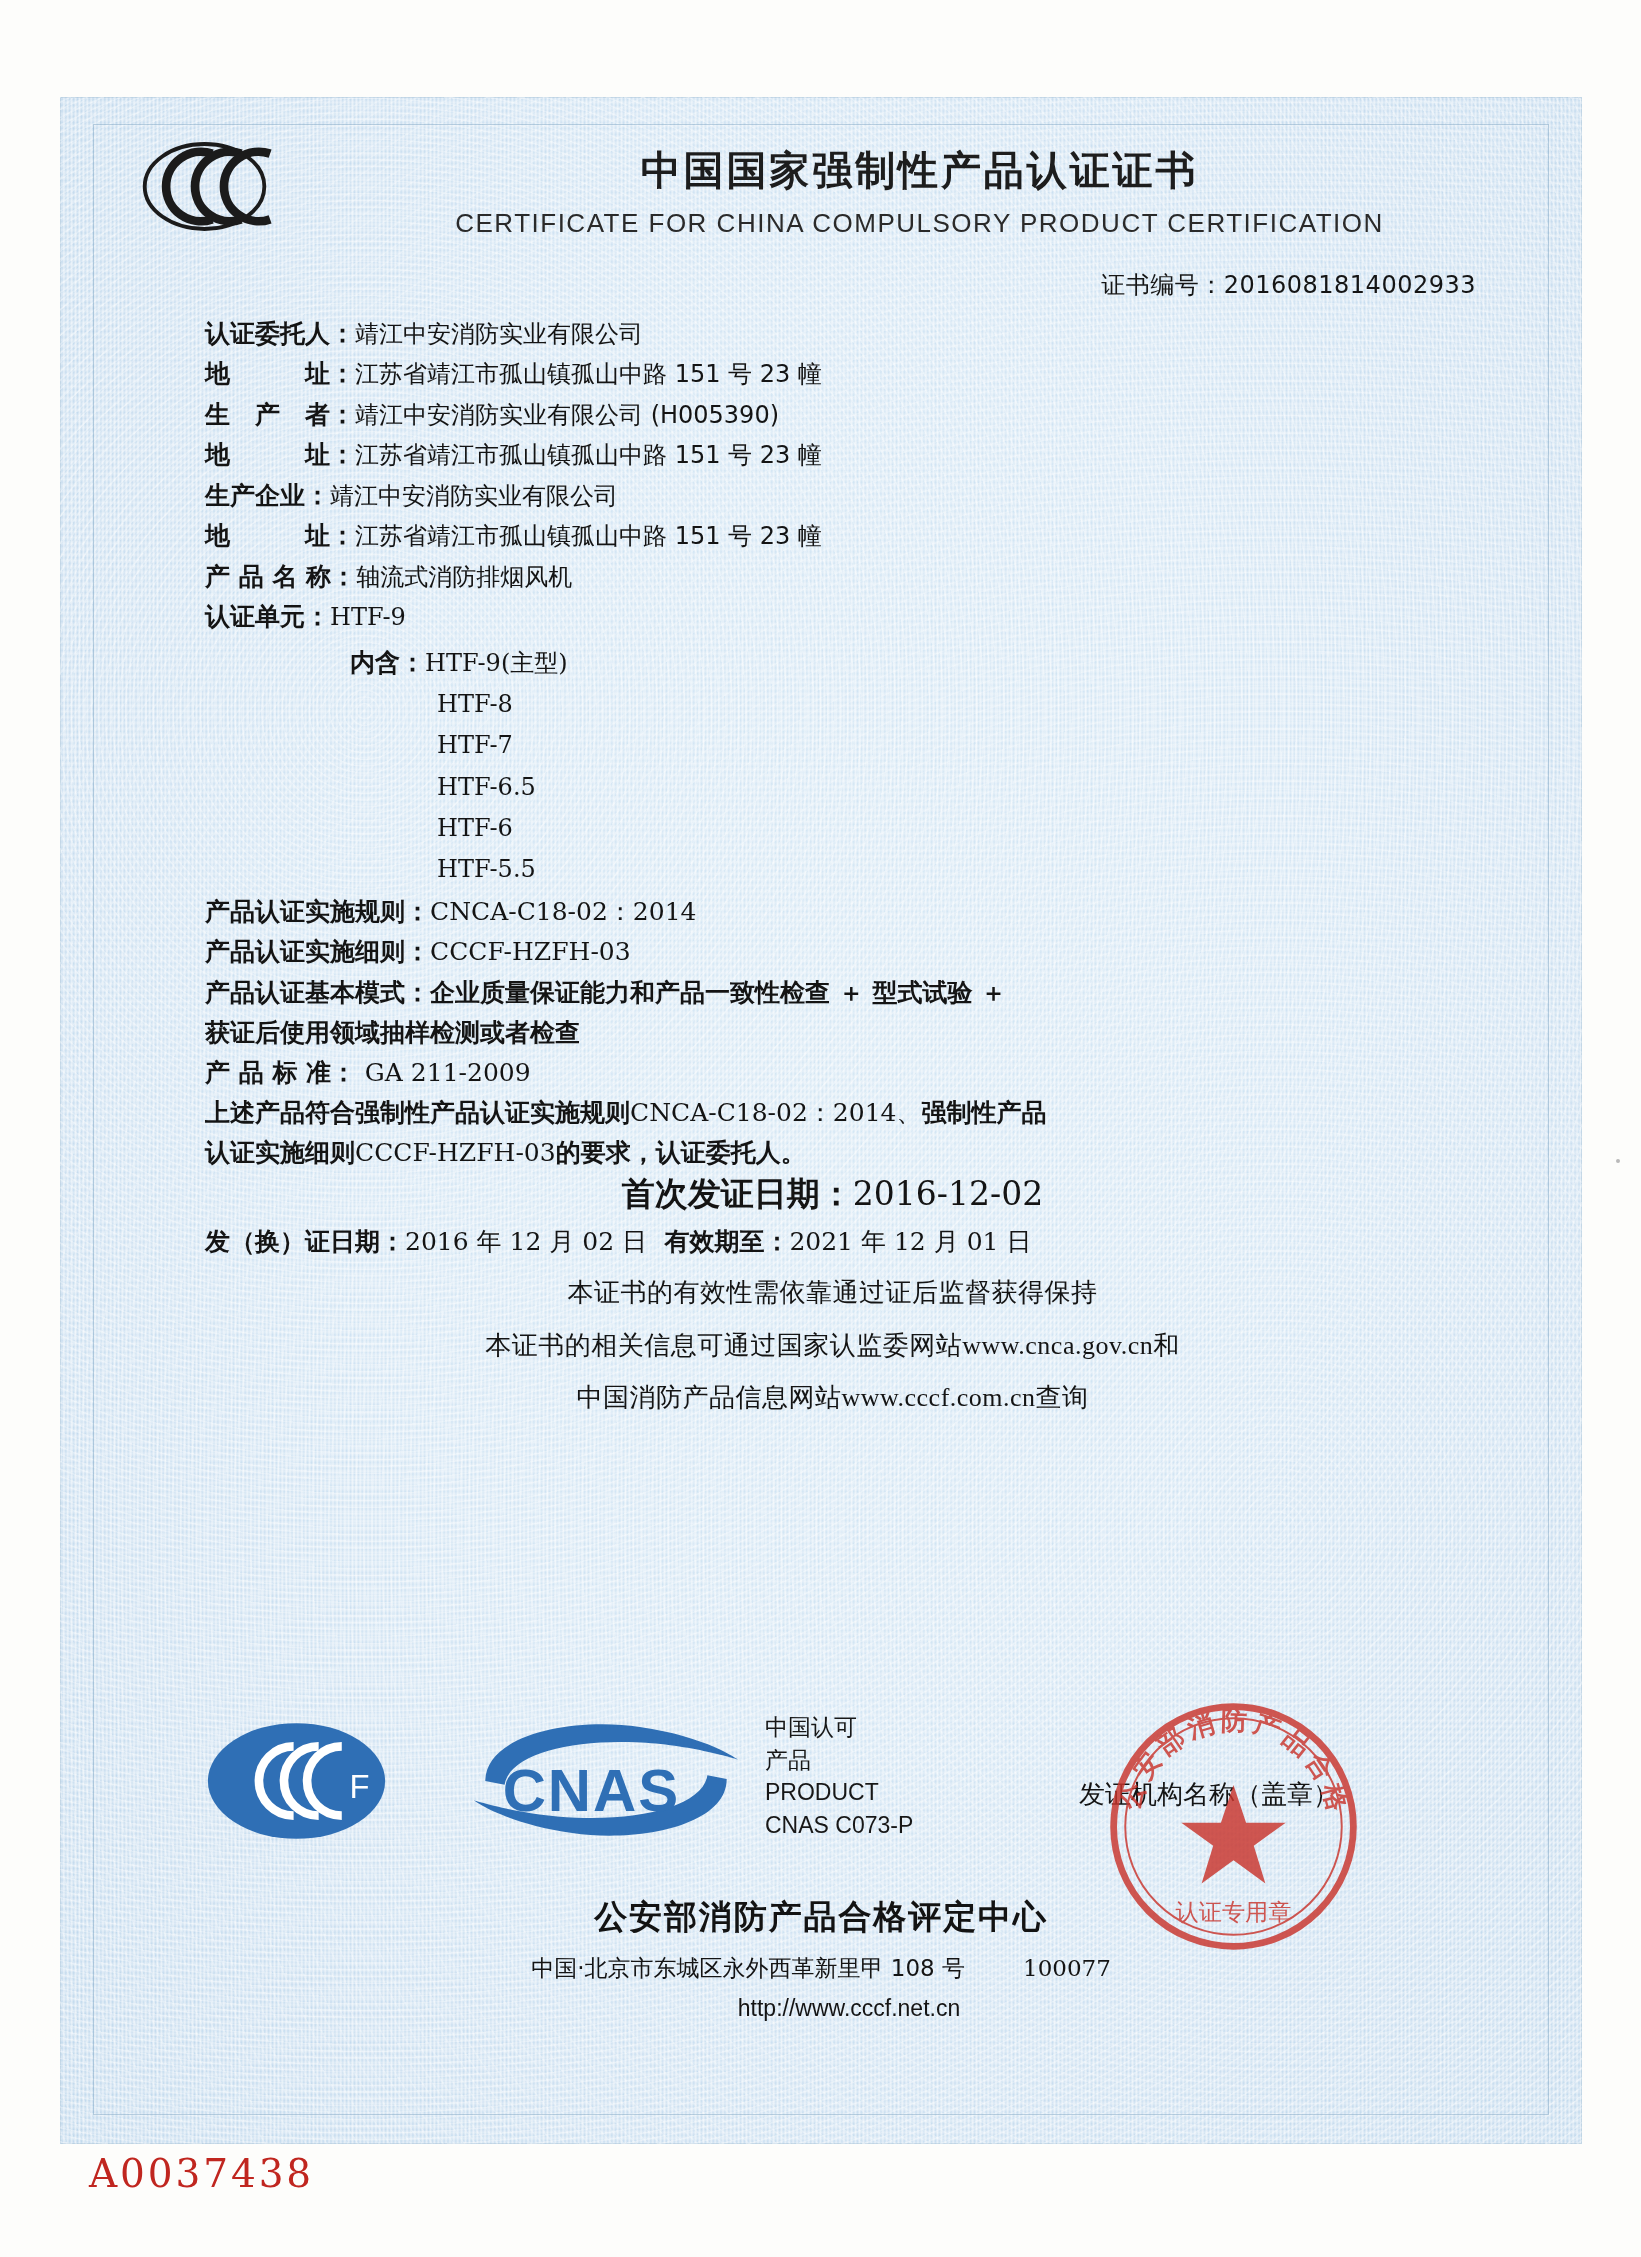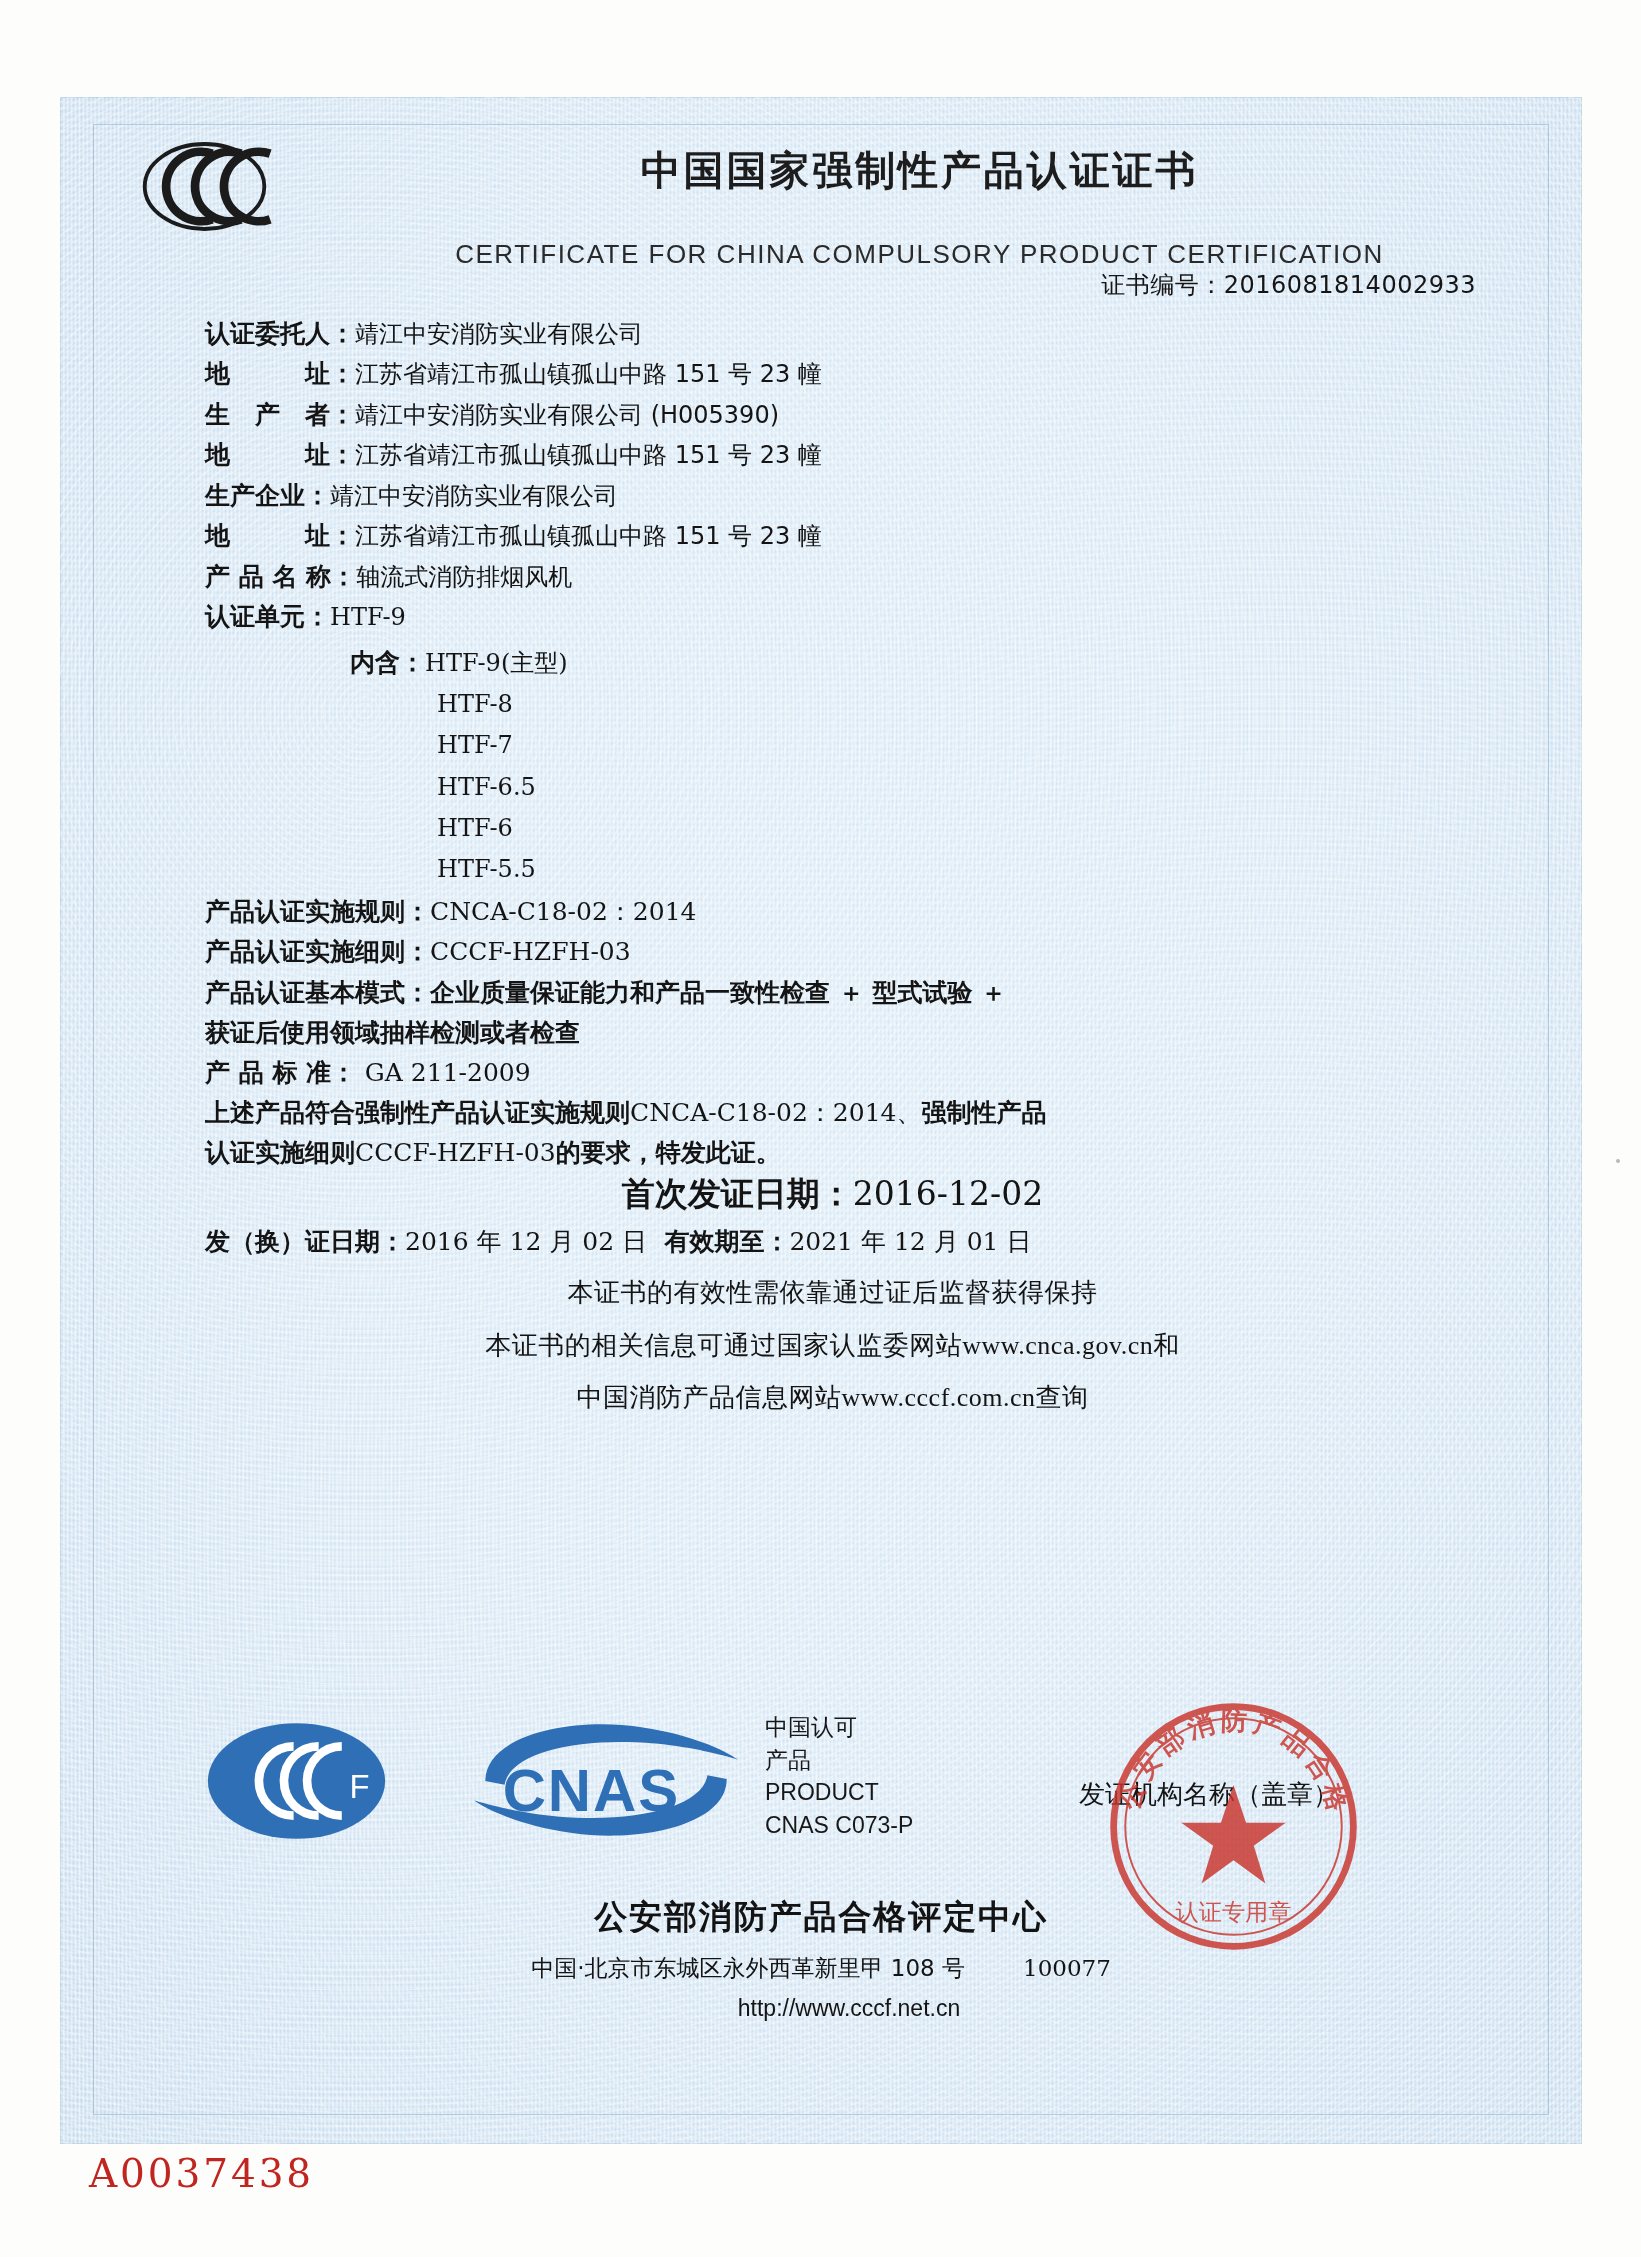--- a/index.html
+++ b/index.html
@@ -84,21 +84,20 @@
   .title-en {
     position: absolute;
     left: 290px;
     top: 111px;
     width: 1139px;
     text-align: center;
     font-family: "Liberation Sans", sans-serif;
     font-size: 26px;
     letter-spacing: 1.5px;
     color: #2a2a2a;
-    margin-top: 31px;
   }
 
   .cert-no {
     position: absolute;
     right: 106px;
     top: 172px;
     font-family: "DejaVu Sans", sans-serif;
     font-size: 24px;
     color: #151515;
     letter-spacing: 0.5px;
@@ -396,21 +395,21 @@
           <span>获证后使用领域抽样检测或者检查</span>
         </div>
         <div class="para">
           <span>产 品 标 准：</span>&nbsp;<span class="thin">GA 211-2009</span>
         </div>
 
         <div class="para">
           <span>上述产品符合强制性产品认证实施规则</span><span class="thin">CNCA-C18-02：2014、</span><span>强制性产品</span>
         </div>
         <div class="para">
-          <span>认证实施细则</span><span class="thin">CCCF-HZFH-03</span><span>的要求，特发此证。</span>
+          <span>认证实施细则</span><span class="thin">CCCF-HZFH-03</span><span>的要求，认证委托人。</span>
         </div>
 
         <div class="center-line">
           <span>首次发证日期：</span><span class="thin">2016-12-02</span>
         </div>
 
         <div class="dates-row">
           <span>发（换）证日期：</span><span class="thin">2016 年 12 月 02 日</span>&nbsp;&nbsp;<span>有效期至：</span><span class="thin">2021 年 12 月 01 日</span>
         </div>
 

